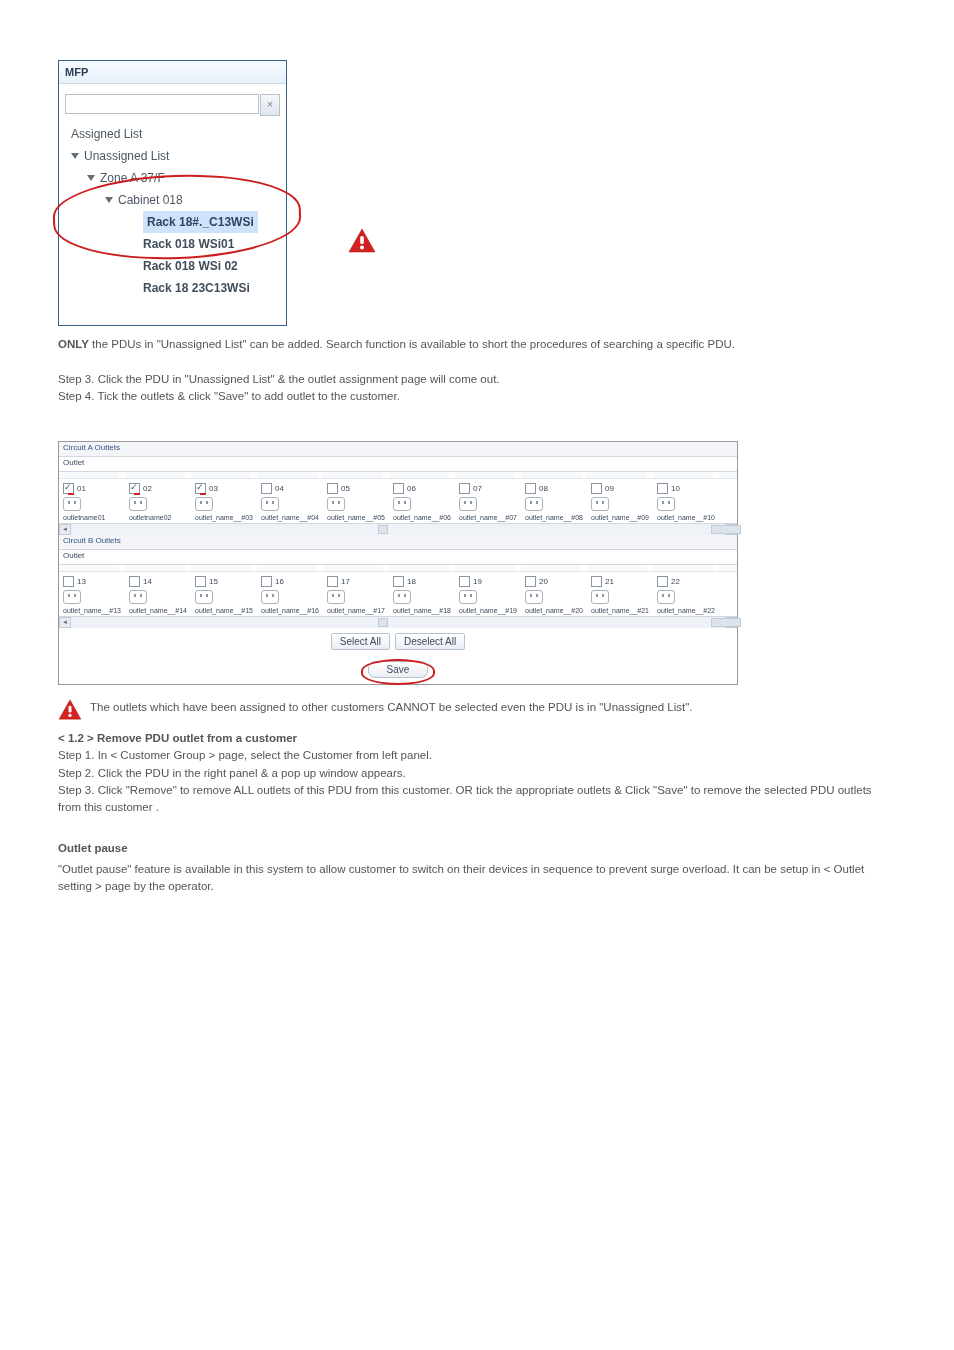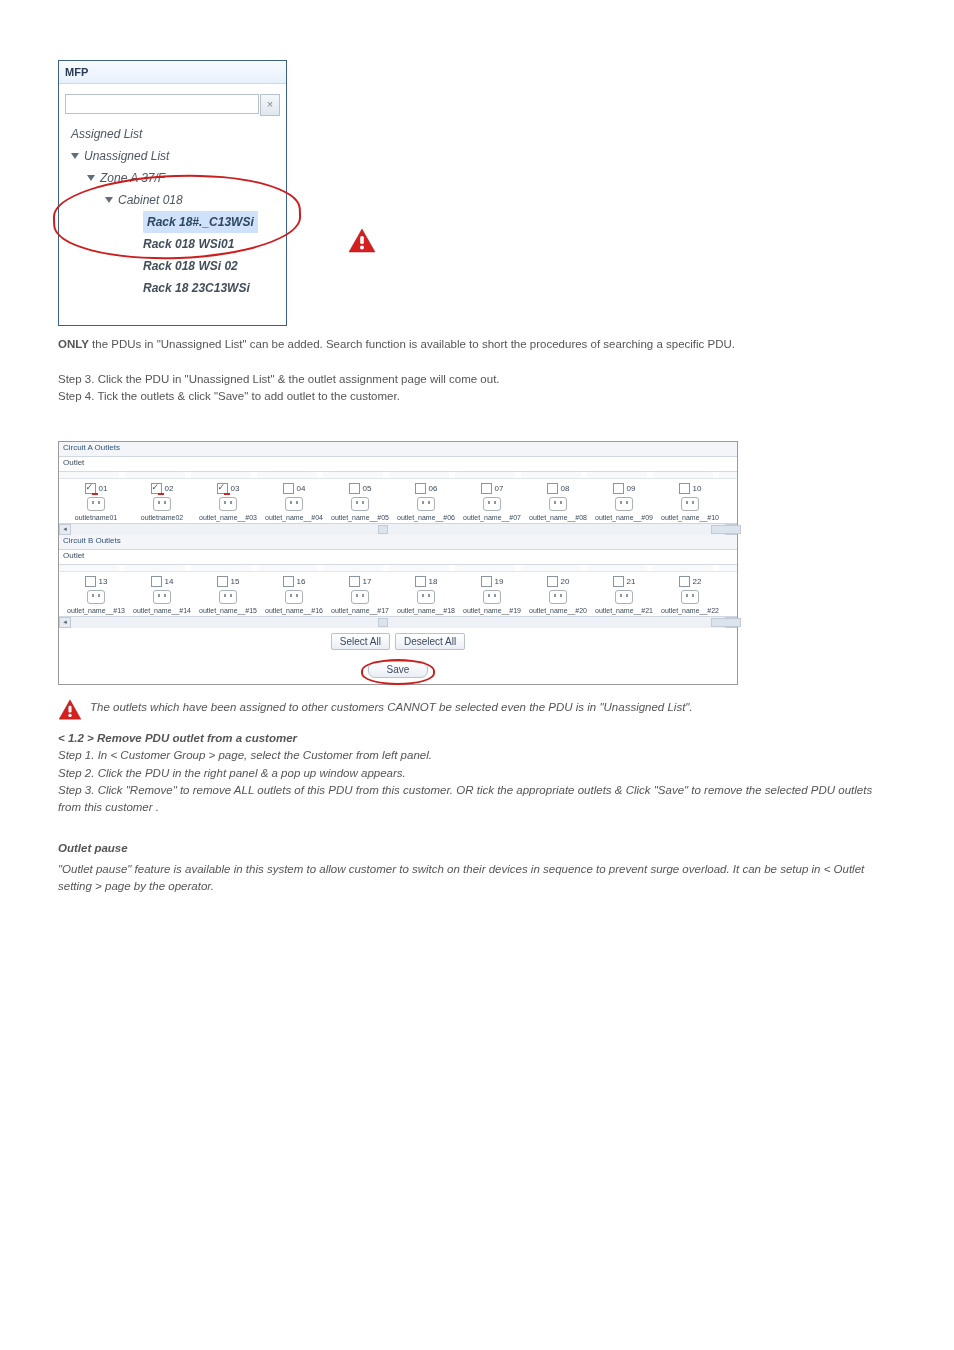--- a/index.html
+++ b/index.html
@@ -167,21 +167,21 @@
   }
   .outlet-grid {
     display: grid;
     grid-template-columns: repeat(10, 66px);
     padding: 4px 4px 2px 4px;
     background: #fff;
   }
   .cell {
     display: flex;
     flex-direction: column;
-    align-items: center;
+    align-items: flex-start;
     gap: 2px;
   }
   .cbrow {
     display: flex;
     align-items: center;
     gap: 3px;
     font-size: 8px;
     color: #3b4a5e;
   }
   .cb {
@@ -277,21 +277,20 @@
     display: flex;
     justify-content: center;
     padding: 6px 0;
     position: relative;
   }
   
   .lower-block {
     font-size: 11.5px;
     color: #555;
     line-height: 1.5;
-    font-style: italic;
   }
   .subhead {
     font-weight: bold;
     margin-top: 10px;
   }
   .small-caution {
     display: flex;
     align-items: flex-start;
     gap: 8px;
     margin: 14px 0 6px 0;
@@ -302,21 +301,21 @@
 
 <div class="page">
 
   <div class="top-section">
     <div class="mfp-wrap">
       <div class="mfp-title">MFP</div>
       <div class="mfp-searchbar">
         <input type="text" placeholder="" style="">
         <div class="clearbtn">×</div>
       </div>
-      <div class="tree" style="position:relative;font-style:italic;">
+      <div class="tree" style="position:relative;">
         <div class="t lvl1"><span>Assigned List</span></div>
         <div class="t lvl1 tri"><span>Unassigned List</span></div>
         <div class="t lvl2 tri"><span>Zone A 37/F</span></div>
         <div class="t lvl3 tri"><span>Cabinet 018</span></div>
         <div class="t lvl4"><span class="selected">Rack 18#._C13WSi</span></div>
         <div class="t lvl4 bold"><span>Rack 018 WSi01</span></div>
         <div class="t lvl4 bold"><span>Rack 018 WSi 02</span></div>
         <div class="t lvl4 bold"><span>Rack 18 23C13WSi</span></div>
         <div class="ring ring1"></div>
       </div>

